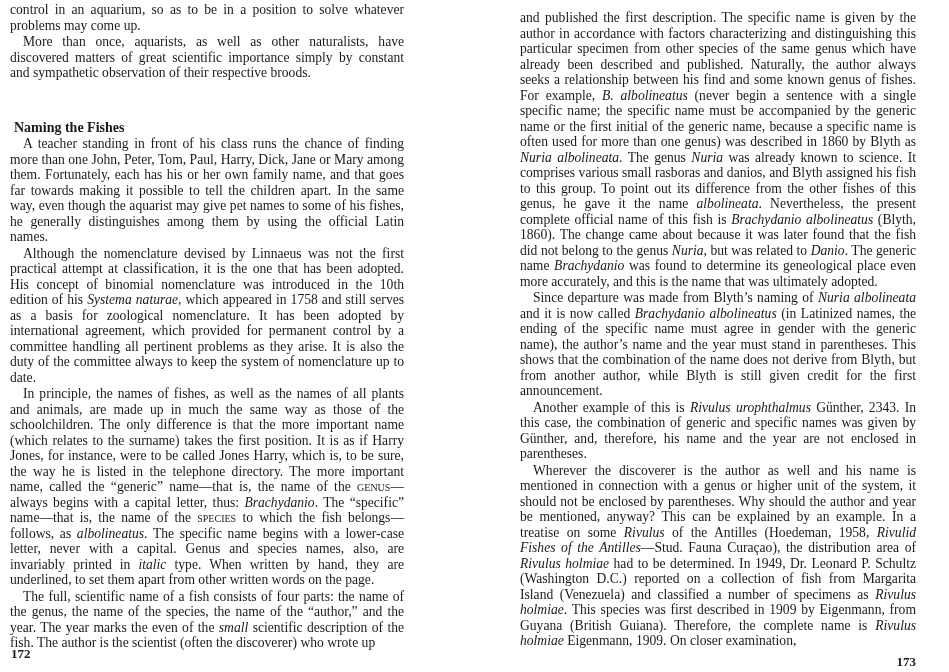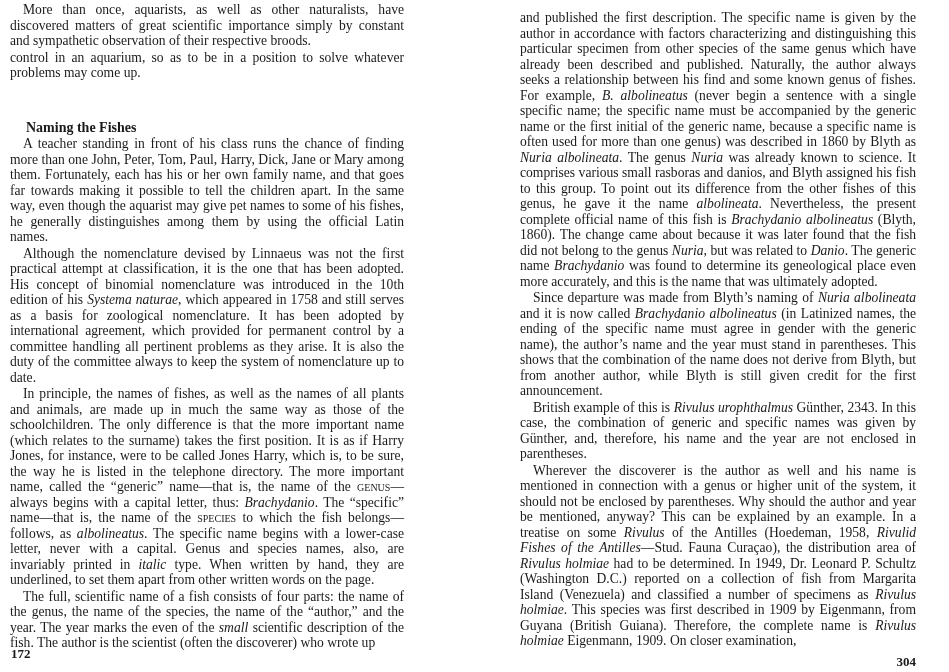--- a/index.html
+++ b/index.html
@@ -7,44 +7,44 @@
          font-family: "Liberation Serif", "DejaVu Serif", serif; color: #1a1a1a; }
   .page { position: absolute; top: 0; height: 672px; }
   .page-left { left: 0; width: 475px; }
   .page-right { left: 475px; width: 474px; }
   .col { position: absolute; font-size: 13.6px; line-height: 15.5px; text-align: justify; }
   .page-left .col { left: 10px; top: 2px; width: 394px; }
   .page-right .col { left: 45px; top: 10px; width: 396px; }
   .para { margin: 0; text-indent: 13px; }
   .para.cont { text-indent: 0; }
   .para + .para { margin-top: 1px; }
-  .heading { font-weight: bold; font-size: 14px; margin: 39px 0 1px 16px; }
+  .heading { font-weight: bold; font-size: 14px; margin: 39px 0 1px 4px; }
   .pg-num { position: absolute; font-weight: bold; font-size: 13px; }
   .page-left .pg-num { left: 11px; top: 646px; }
   .page-right .pg-num { right: 33px; top: 654px; }
   .sc { font-variant: small-caps; }
   i { }
 </style>
 </head>
 <body>
 
 <div class="page page-left">
   <div class="col">
+    <p class="para cont">control in an aquarium, so as to be in a position to solve whatever problems may come up.</p>
     <p class="para">More than once, aquarists, as well as other naturalists, have discovered matters of great scientific importance simply by constant and sympathetic observation of their respective broods.</p>
-    <p class="para cont">control in an aquarium, so as to be in a position to solve whatever problems may come up.</p>
     <div class="heading">Naming the Fishes</div>
     <p class="para">A teacher standing in front of his class runs the chance of finding more than one John, Peter, Tom, Paul, Harry, Dick, Jane or Mary among them. Fortunately, each has his or her own family name, and that goes far towards making it possible to tell the children apart. In the same way, even though the aquarist may give pet names to some of his fishes, he generally distinguishes among them by using the official Latin names.</p>
     <p class="para"><span>Although the nomenclature devised by Linnaeus was not the first practical attempt at classification, it is the one that has been adopted. His concept of binomial nomenclature was introduced in the 10th edition of his </span><i>Systema naturae</i><span>, which appeared in 1758 and still serves as a basis for zoological nomenclature. It has been adopted by international agreement, which provided for permanent control by a committee handling all pertinent problems as they arise. It is also the duty of the committee always to keep the system of nomenclature up to date.</span></p>
     <p class="para"><span>In principle, the names of fishes, as well as the names of all plants and animals, are made up in much the same way as those of the schoolchildren. The only difference is that the more important name (which relates to the surname) takes the first position. It is as if Harry Jones, for instance, were to be called Jones Harry, which is, to be sure, the way he is listed in the telephone directory. The more important name, called the “generic” name—that is, the name of the </span><span class="sc">genus</span><span>—always begins with a capital letter, thus: </span><i>Brachydanio</i><span>. The “specific” name—that is, the name of the </span><span class="sc">species</span><span> to which the fish belongs—follows, as </span><i>albolineatus</i><span>. The specific name begins with a lower-case letter, never with a capital. Genus and species names, also, are invariably printed in </span><i>italic</i><span> type. When written by hand, they are underlined, to set them apart from other written words on the page.</span></p>
     <p class="para"><span>The full, scientific name of a fish consists of four parts: the name of the genus, the name of the species, the name of the “author,” and the year. The year marks the even of the </span><i>small</i><span> scientific description of the fish. The author is the scientist (often the discoverer) who wrote up</span></p>
   </div>
   <div class="pg-num">172</div>
 </div>
 
 <div class="page page-right">
   <div class="col">
     <p class="para cont"><span>and published the first description. The specific name is given by the author in accordance with factors characterizing and distinguishing this particular specimen from other species of the same genus which have already been described and published. Naturally, the author always seeks a relationship between his find and some known genus of fishes. For example, </span><i>B. albolineatus</i><span> (never begin a sentence with a single specific name; the specific name must be accompanied by the generic name or the first initial of the generic name, because a specific name is often used for more than one genus) was described in 1860 by Blyth as </span><i>Nuria albolineata</i><span>. The genus </span><i>Nuria</i><span> was already known to science. It comprises various small rasboras and danios, and Blyth assigned his fish to this group. To point out its difference from the other fishes of this genus, he gave it the name </span><i>albolineata</i><span>. Nevertheless, the present complete official name of this fish is </span><i>Brachydanio albolineatus</i><span> (Blyth, 1860). The change came about because it was later found that the fish did not belong to the genus </span><i>Nuria</i><span>, but was related to </span><i>Danio</i><span>. The generic name </span><i>Brachydanio</i><span> was found to determine its geneological place even more accurately, and this is the name that was ultimately adopted.</span></p>
     <p class="para"><span>Since departure was made from Blyth’s naming of </span><i>Nuria albolineata</i><span> and it is now called </span><i>Brachydanio albolineatus</i><span> (in Latinized names, the ending of the specific name must agree in gender with the generic name), the author’s name and the year must stand in parentheses. This shows that the combination of the name does not derive from Blyth, but from another author, while Blyth is still given credit for the first announcement.</span></p>
-    <p class="para"><span>British example of this is </span><i>Rivulus urophthalmus</i><span> Günther, 2343. In this case, the combination of generic and specific names was given by Günther, and, therefore, his name and the year are not enclosed in parentheses.</span></p>
+    <p class="para"><span>Another example of this is </span><i>Rivulus urophthalmus</i><span> Günther, 2343. In this case, the combination of generic and specific names was given by Günther, and, therefore, his name and the year are not enclosed in parentheses.</span></p>
     <p class="para"><span>Wherever the discoverer is the author as well and his name is mentioned in connection with a genus or higher unit of the system, it should not be enclosed by parentheses. Why should the author and year be mentioned, anyway? This can be explained by an example. In a treatise on some </span><i>Rivulus</i><span> of the Antilles (Hoedeman, 1958, </span><i>Rivulid Fishes of the Antilles</i><span>—Stud. Fauna Curaçao), the distribution area of </span><i>Rivulus holmiae</i><span> had to be determined. In 1949, Dr. Leonard P. Schultz (Washington D.C.) reported on a collection of fish from Margarita Island (Venezuela) and classified a number of specimens as </span><i>Rivulus holmiae</i><span>. This species was first described in 1909 by Eigenmann, from Guyana (British Guiana). Therefore, the complete name is </span><i>Rivulus holmiae</i><span> Eigenmann, 1909. On closer examination,</span></p>
   </div>
-  <div class="pg-num">304</div>
+  <div class="pg-num">173</div>
 </div>
 
 </body></html>

